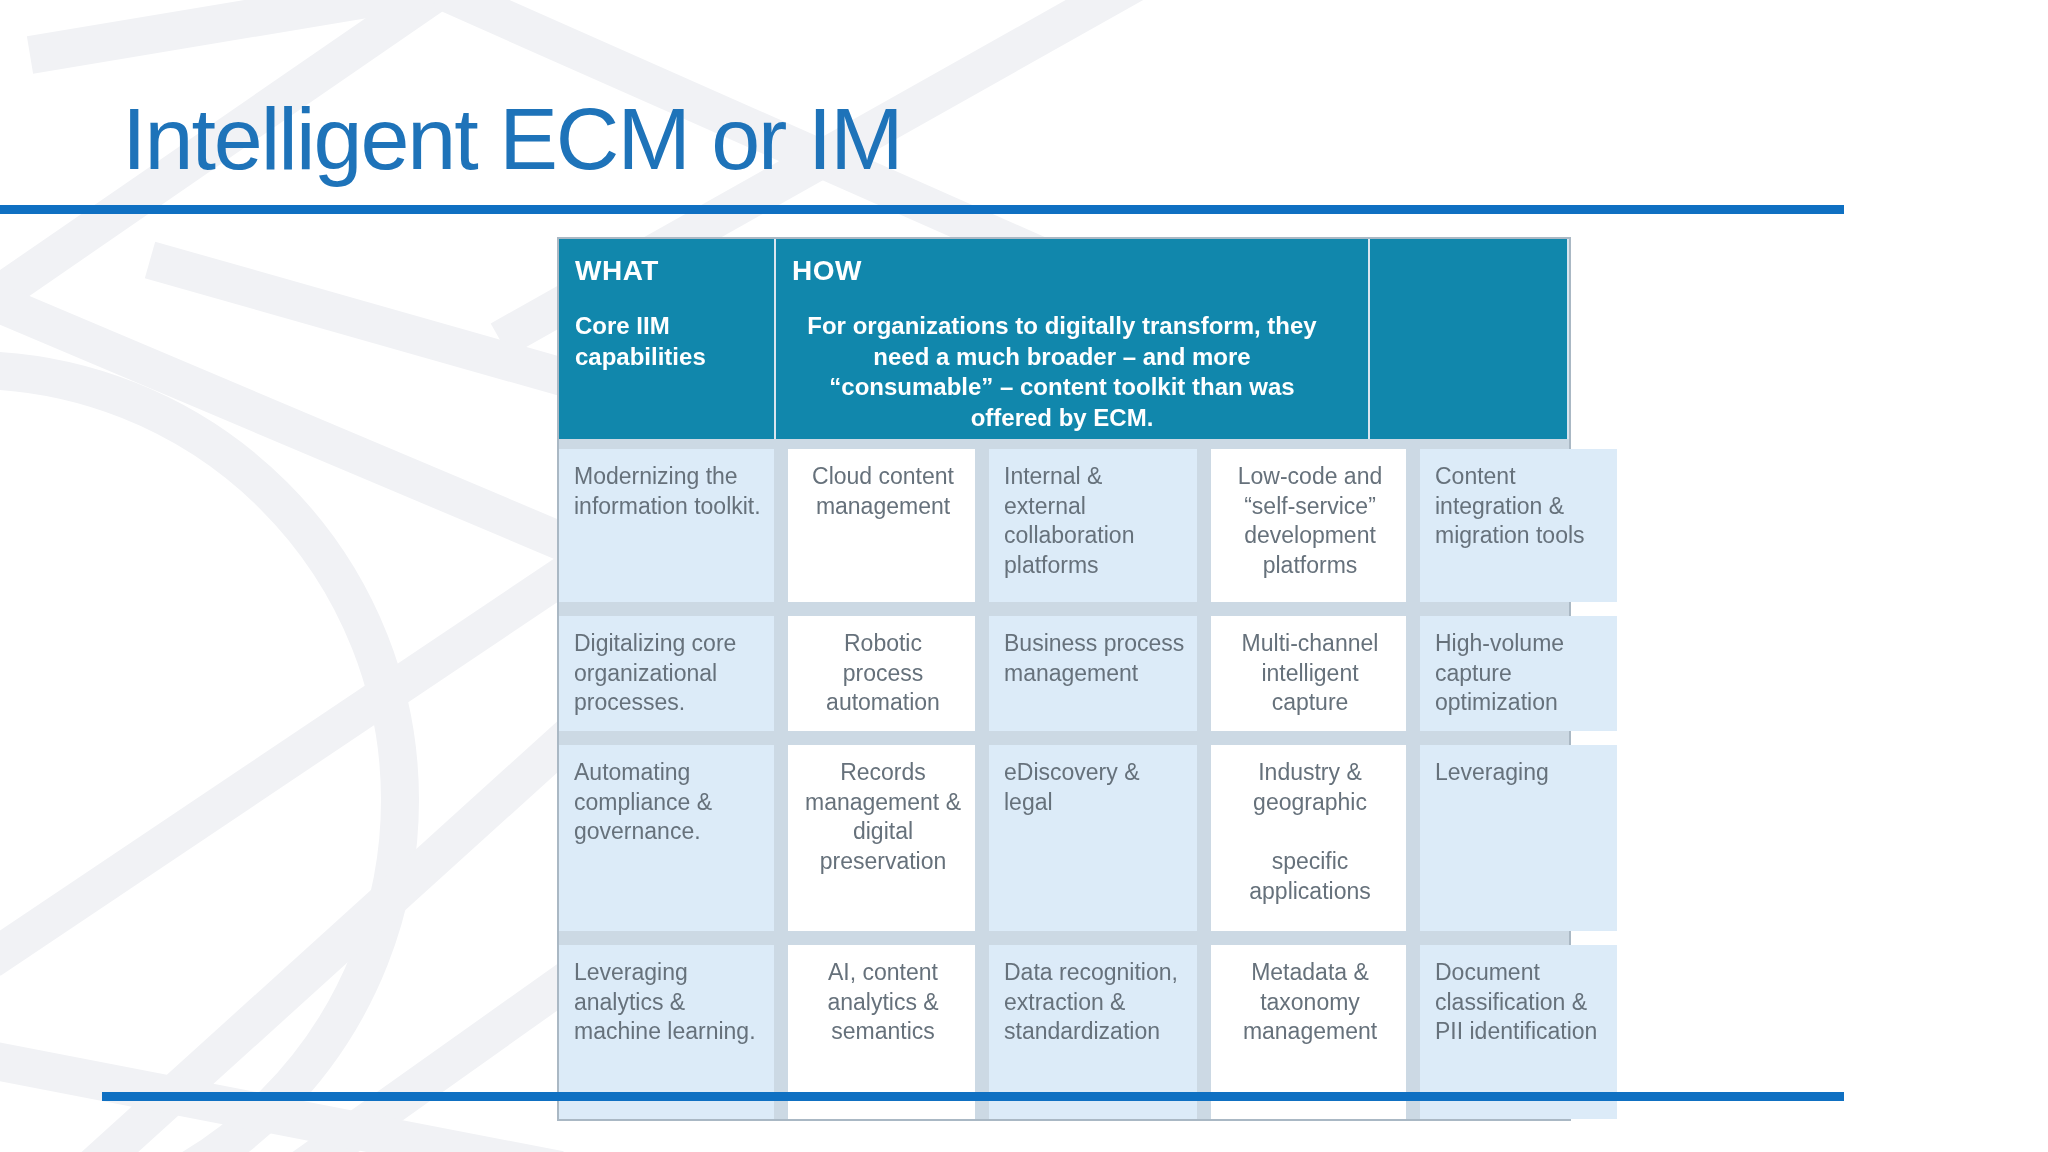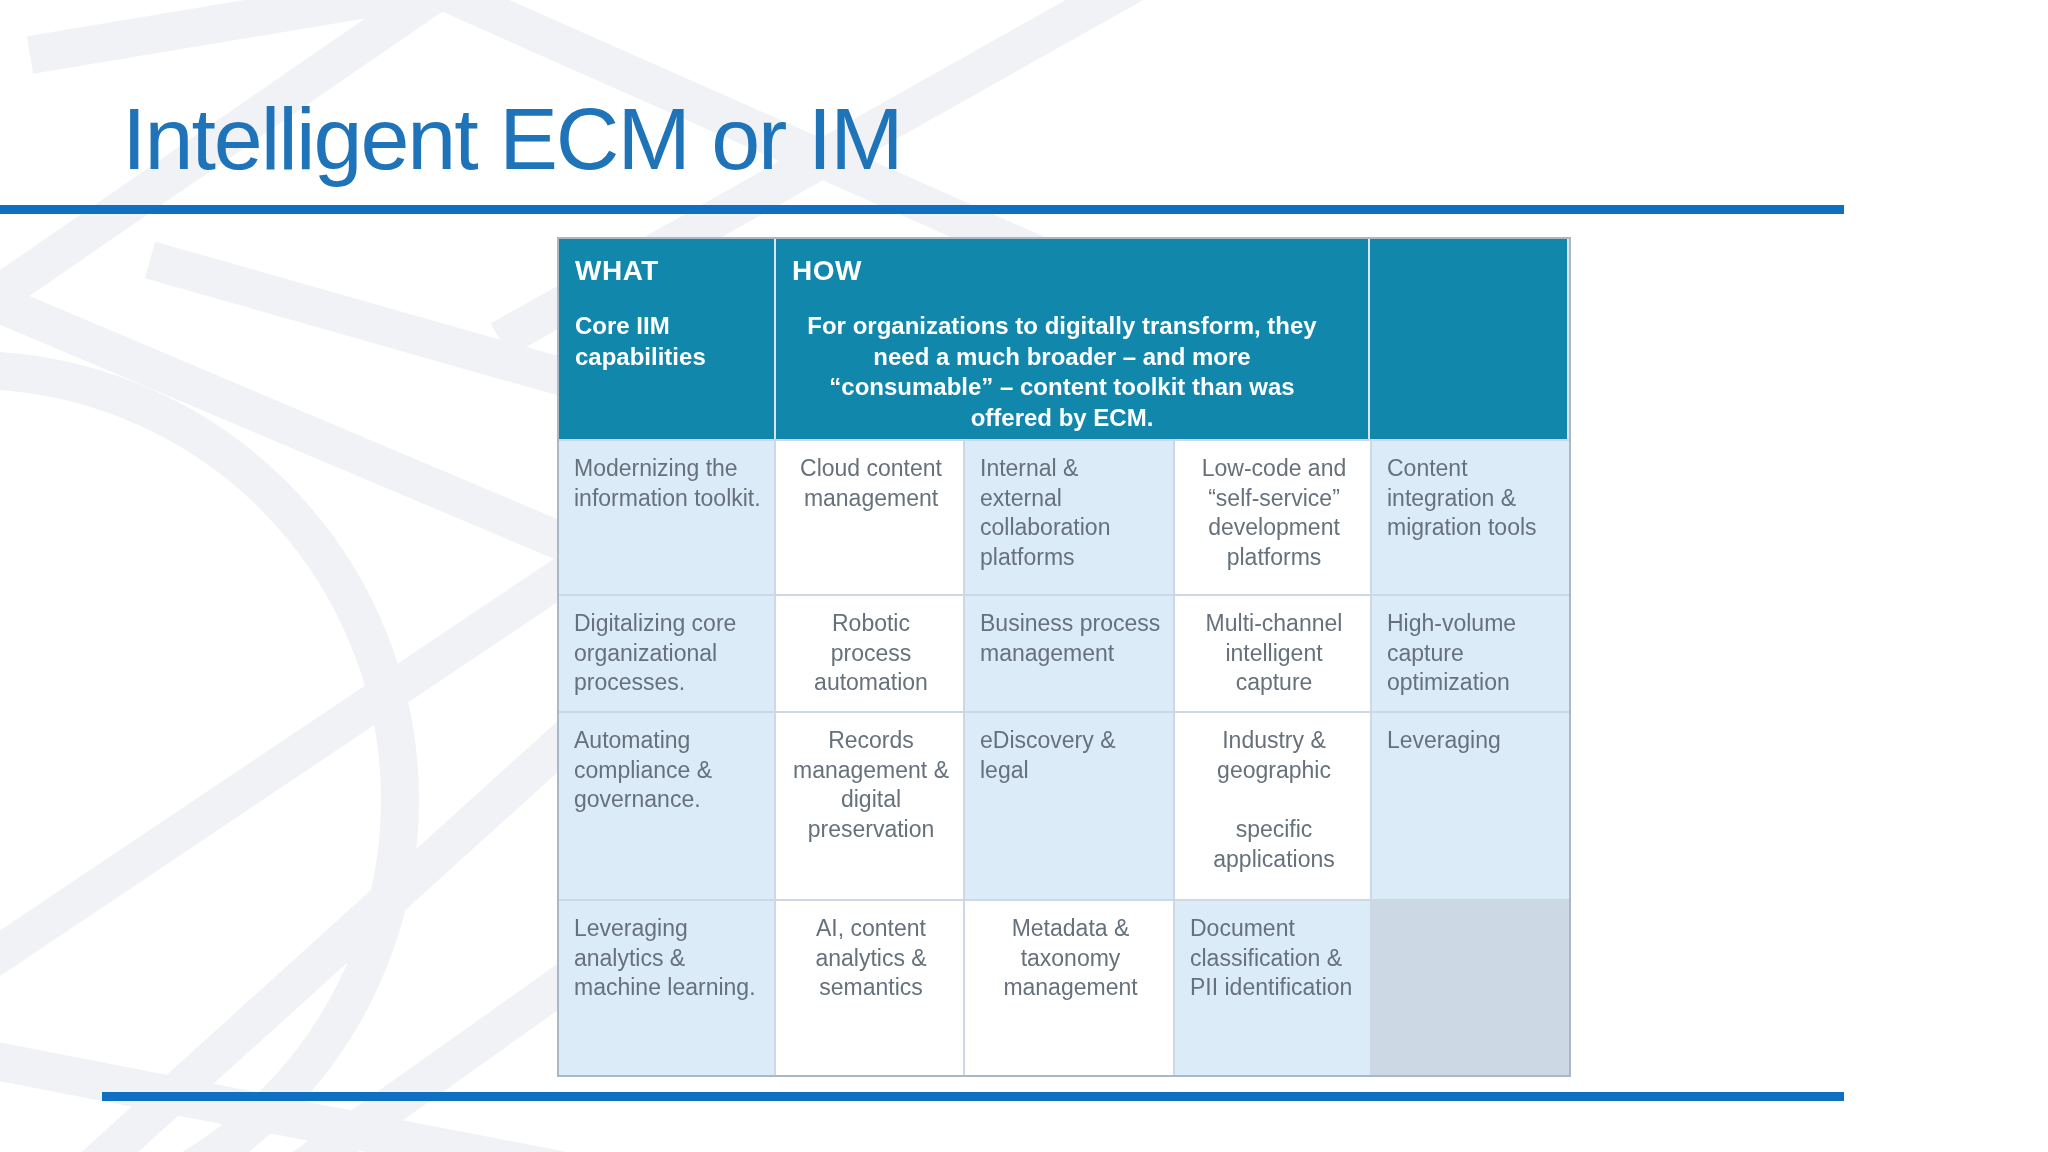--- a/index.html
+++ b/index.html
@@ -54,21 +54,21 @@
     top: 237px;
     width: 1010px;
     border: 2px solid #aab8c4;
     background: #ccd9e4;
   }
   .thead {
     display: grid;
     grid-template-columns: 215px 592px 197px;
     gap: 2px;
     background: #d9e5ef;
-    margin-bottom: 2px;
+    margin-bottom: 10px;
   }
   .th {
     background: #1187ac;
     color: #ffffff;
     height: 200px;
     box-sizing: border-box;
     padding: 16px 14px 14px 16px;
   }
   .th-label {
     font-size: 28px;
@@ -82,21 +82,21 @@
     line-height: 1.28;
   }
   .th-how .th-sub {
     max-width: 540px;
     text-align: center;
   }
   .tbody {
     display: grid;
     grid-template-columns: 215px 187px 208px 195px 197px;
     grid-template-rows: 153px 115px 186px 174px;
-    gap: 2px;
+    gap: 14px;
     background: #ccd9e4;
   }
   .td {
     box-sizing: border-box;
     padding: 13px 12px 12px 15px;
     font-size: 23px;
     line-height: 1.29;
     color: #66717b;
     white-space: pre-line;
   }
@@ -156,20 +156,21 @@
       <div class="td blue">Automating compliance &amp; governance.</div>
       <div class="td white">Records management &amp; digital preservation</div>
       <div class="td blue">eDiscovery &amp; legal</div>
       <div class="td white">Industry &amp; geographic
 
 specific applications</div>
       <div class="td blue">Leveraging</div>
 
       <div class="td blue">Leveraging analytics &amp; machine learning.</div>
       <div class="td white">AI, content analytics &amp; semantics</div>
+      <div class="td blue">Data recognition, extraction &amp; standardization</div>
       <div class="td white">Metadata &amp; taxonomy management</div>
       <div class="td blue">Document classification &amp; PII identification</div>
     </div>
 
   </div>
 
   <div class="rule rule-bottom"></div>
 
 </div>
 

